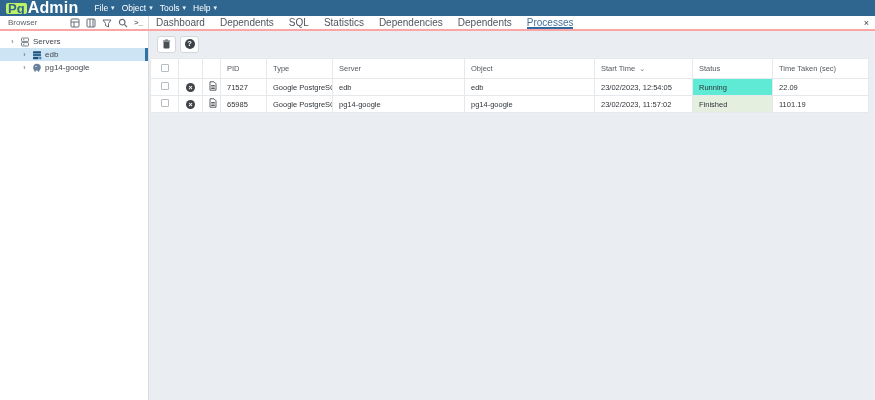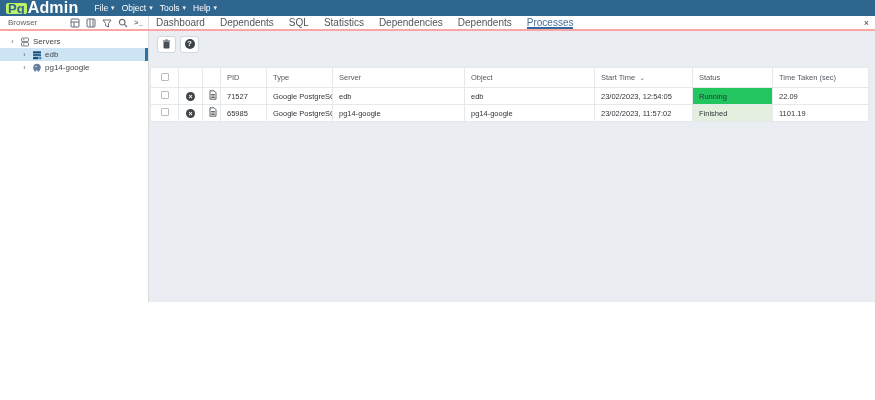--- a/index.html
+++ b/index.html
@@ -23,21 +23,21 @@
   .browser-icons { display:flex; align-items:center; gap:5px; }
   .bicon { width:11px; height:11px; color:#646c74; display:flex; align-items:center; justify-content:center; cursor:pointer; }
   .bicon svg { width:10px; height:10px; }
   .bicon.term { font-family:"Liberation Mono", monospace; font-size:7.5px; color:#646c74; font-weight:bold; }
   .tabs { display:flex; align-items:stretch; margin-left:7px; gap:15px; }
   .tab { font-size:10px; color:#50565c; display:flex; align-items:center; cursor:pointer; border-bottom:2px solid transparent; padding-top:1px; }
   .tab.active { color:#44709b; border-bottom-color:#33689f; }
   .tab-close { position:absolute; right:6px; top:3px; font-size:9px; color:#3d4247; cursor:pointer; line-height:9px; }
 
   
-  .content { display:flex; height:271px; }
+  .content { display:flex; height:369px; }
 
   
   .sidebar { width:149px; flex:0 0 149px; background:#fff; border-right:1px solid #d8dbde; padding-top:4px; }
   .tree-row { position:relative; height:13px; display:flex; align-items:center; font-size:8px; color:#42474c; cursor:pointer; gap:3px; }
   .tree-row.lvl0 { padding-left:9px; }
   .tree-row.lvl1 { padding-left:21px; }
   .tree-row.selected { background:#cde4f5; }
   .tree-row.selected::after { content:""; position:absolute; right:0; top:0; bottom:0; width:3px; background:#3072a3; }
   .tchev { width:7px; font-size:7px; color:#5d6océ3;}
   .tchev { color:#5d6369; text-align:center; line-height:7px; }
@@ -49,21 +49,21 @@
   .main { flex:1; background:#eaeef2; position:relative; }
   .ptoolbar { height:26px; display:flex; align-items:center; padding:0 8px; gap:4px; }
   .tbtn { width:19px; height:17px; background:#fff; border:1px solid #d2d7db; border-radius:3px; display:flex; align-items:center; justify-content:center; cursor:pointer; }
   .tbtn svg { width:9px; height:10px; color:#4a4f54; }
   .help-circle { width:10px; height:10px; border-radius:50%; background:#3b4248; color:#fff; font-size:7.5px; font-weight:bold; display:flex; align-items:center; justify-content:center; line-height:10px; }
   .search-wrap { position:absolute; right:8px; top:5px; }
   .search-input { width:160px; height:16px; border:1px solid #d0d5da; border-radius:3px; font-size:8px; padding:0 6px; color:#333; outline:none; font-family:"Liberation Sans", sans-serif; }
   .search-input::placeholder { color:#9aa0a6; }
 
   
-  .proc-table { width:719px; margin-left:1px; margin-top:10px; border-collapse:collapse; table-layout:fixed; background:#fff; }
+  .proc-table { width:719px; margin-left:1px; margin-top:1px; border-collapse:collapse; table-layout:fixed; background:#fff; }
   .proc-table th, .proc-table td { border:1px solid #e6e9ec; padding:0 6px; text-align:left; overflow:hidden; white-space:nowrap; }
   .proc-table thead th { height:20px; font-weight:normal; font-size:7.5px; color:#54595f; }
   .proc-table td { height:17px; font-size:7.5px; color:#30353a; }
   .proc-table { border:1px solid #dfe3e7; }
   col.c-sel{width:28px} col.c-stop{width:24px} col.c-doc{width:18px} col.c-pid{width:46px}
   col.c-type{width:66px} col.c-server{width:132px} col.c-object{width:130px}
   col.c-start{width:98px} col.c-status{width:80px} col.c-taken{width:auto}
   .cb { width:8px; height:8px; border:1px solid #b7bcc2; border-radius:1px; background:#fff; display:inline-block; cursor:pointer; }
   .cell-center { text-align:center !important; }
   .stop-ic { width:9px; height:9px; border-radius:50%; background:#3f4449; color:#fff; font-size:7px; line-height:9px; display:inline-flex; align-items:center; justify-content:center; cursor:pointer; font-weight:bold; }
@@ -236,21 +236,21 @@
                   <line x1="2.2" y1="4.5" x2="5.8" y2="4.5"></line>
                   <line x1="2.2" y1="6" x2="5.8" y2="6"></line>
                   <line x1="2.2" y1="7.5" x2="5.8" y2="7.5"></line>
                 </svg>
             </td>
             <td>71527</td>
             <td>Google PostgreSQL</td>
             <td>edb</td>
             <td>edb</td>
             <td>23/02/2023, 12:54:05</td>
-            <td style="background: #22c55e;">Running</td>
+            <td style="background: #5eead4;">Running</td>
             <td>22.09</td>
           </tr>
           <tr>
             <td class="cell-center"><span class="cb"></span></td>
             <td class="cell-center"><span class="stop-ic">×</span></td>
             <td class="cell-center doc-ic">
               <svg viewBox="0 0 8 10" fill="none" stroke="currentColor" stroke-width="0.9">
                   <path d="M1 0.8 h4 l2 2 v6.4 h-6 Z"></path>
                   <line x1="2.2" y1="4.5" x2="5.8" y2="4.5"></line>
                   <line x1="2.2" y1="6" x2="5.8" y2="6"></line>

